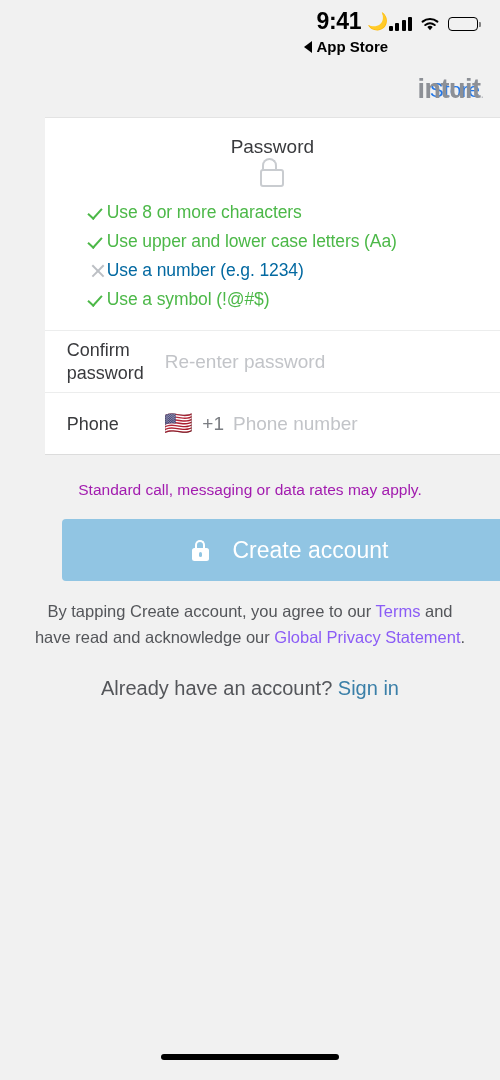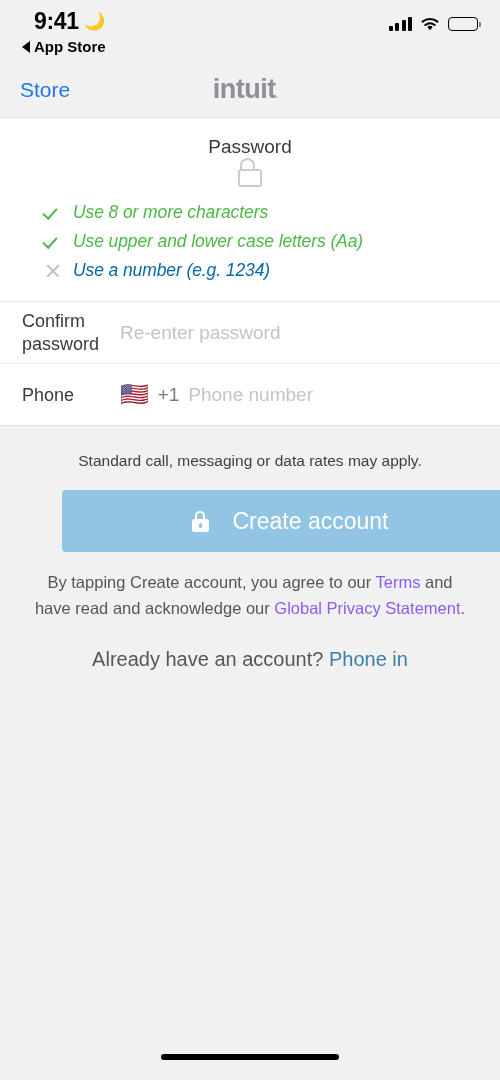--- a/index.html
+++ b/index.html
@@ -17,20 +17,21 @@
     -webkit-font-smoothing: antialiased;
   }
 
   .phone {
     position: relative;
     width: 500px;
     height: 1080px;
     background: #f1f1f1;
     display: flex;
     flex-direction: column;
+    align-items: flex-end;
   }
 
   
   .status-bar {
     height: 62px;
     padding: 10px 22px 0 22px;
     display: flex;
     justify-content: space-between;
     align-items: flex-start;
     background: #f1f1f1;
@@ -157,24 +158,22 @@
     bottom: 1px; left: 1px;
     width: 24px; height: 18px;
     border: 2.4px solid #c9ccd0;
     border-radius: 3px;
   }
 
   .rules { padding: 4px 22px 16px 22px; }
   .rule {
     display: flex;
     align-items: center;
-    gap: 11px;
     height: 29px;
     padding-left: 23px;
-    font-style: italic;
   }
   .rule-text { font-size: 17.5px; letter-spacing: -0.1px; }
   .rule.met .rule-text { color: #4cb848; }
   .rule.unmet .rule-text { color: #0369a1; }
 
   .mark { width: 17px; height: 17px; position: relative; flex: 0 0 auto; }
   .rule.met .mark::before {
     content:"";
     position:absolute;
     left: 1px; top: 1px;
@@ -231,21 +230,21 @@
   .flag { font-size: 23px; line-height: 1; }
   .dial-code { font-size: 19px; color: #7a7d82; }
 
   
   .below {
     padding: 0 22px;
     text-align: center;
   }
   .rates-note {
     font-size: 15.5px;
-    color: #404040;
+    color: #a21caf;
     padding: 26px 0 20px 0;
   }
 
   .create-btn {
     width: 100%;
     height: 62px;
     background: #91c5e3;
     border: none;
     border-radius: 4px;
     color: #ffffff;
@@ -366,20 +365,24 @@
         <span class="rule-text">Use 8 or more characters</span>
       </div>
       <div class="rule met">
         <span class="mark"></span>
         <span class="rule-text">Use upper and lower case letters (Aa)</span>
       </div>
       <div class="rule unmet">
         <span class="mark"></span>
         <span class="rule-text">Use a number (e.g. 1234)</span>
       </div>
+      <div class="rule met">
+        <span class="mark"></span>
+        <span class="rule-text">Use a symbol (!@#$)</span>
+      </div>
     </div>
 
     <div class="field-row">
       <span class="field-label">Confirm password</span>
       <input class="field-input" type="password" placeholder="Re-enter password" style="">
     </div>
 
     <div class="field-row">
       <span class="field-label">Phone</span>
       <span class="phone-prefix">
@@ -402,20 +405,20 @@
           <span class="kh"></span>
       </span>
       <span>Create account</span>
     </button>
 
     <div class="legal">
       <span>By tapping Create account, you agree to our </span><a href="#">Terms</a><span> and have read and acknowledge our </span><a href="#">Global Privacy Statement</a><span>.</span>
     </div>
 
     <div class="signin-row">
-      <span>Already have an account? </span><a href="#">Phone in</a>
+      <span>Already have an account? </span><a href="#">Sign in</a>
     </div>
 
   </div>
 
   <div class="home-indicator"></div>
 
 </div>
 
 </body></html>

